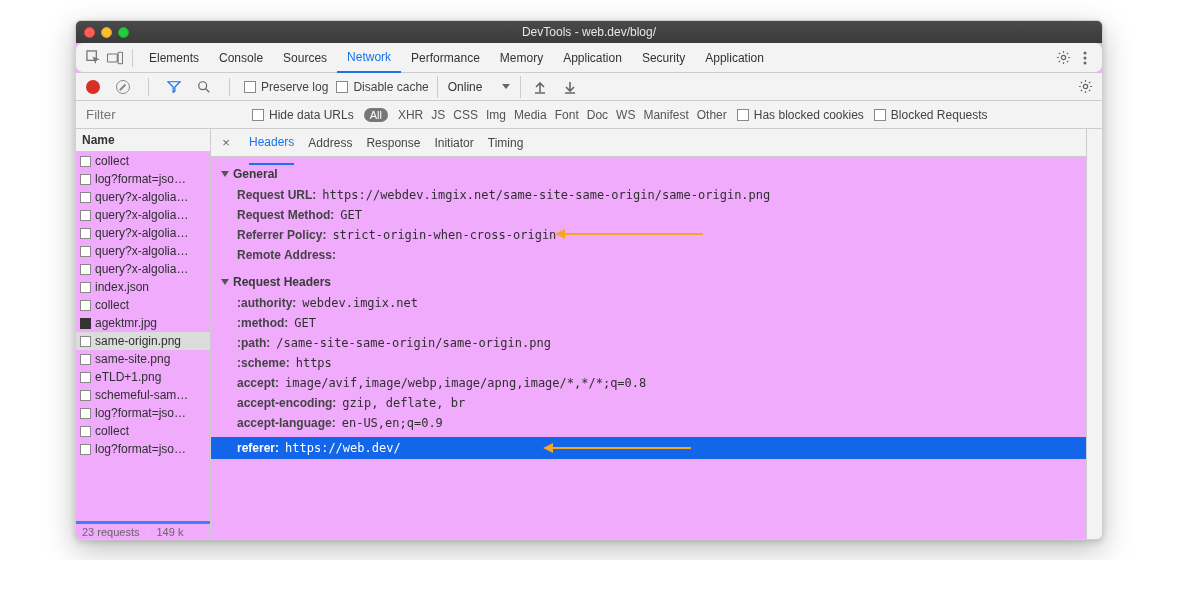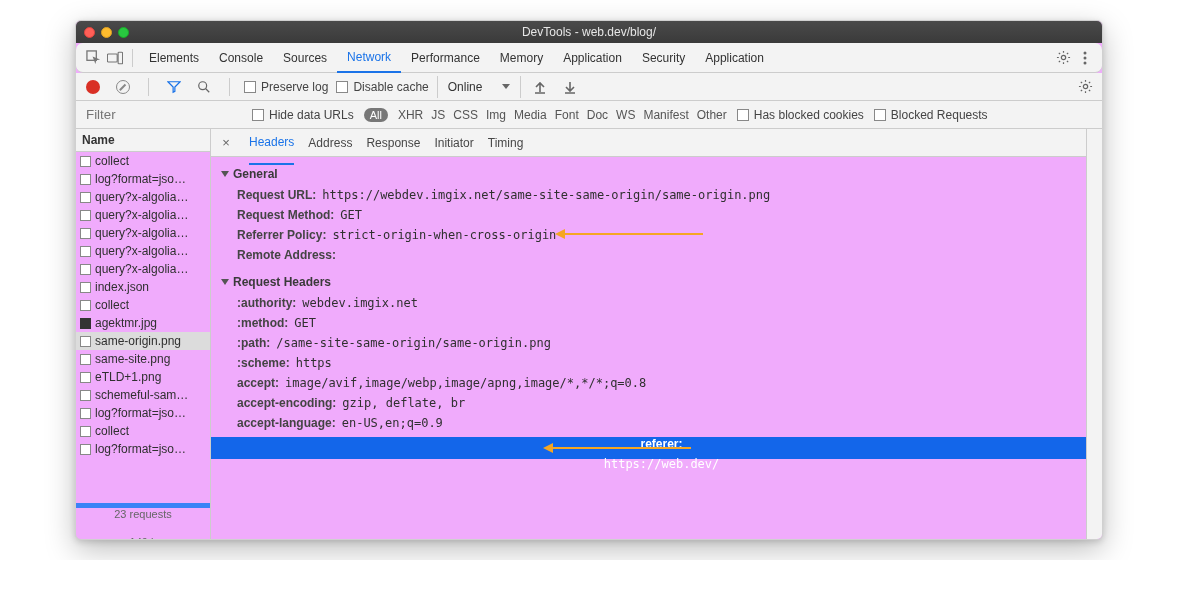--- a/index.html
+++ b/index.html
@@ -71,42 +71,41 @@
   
   .split{display:flex;height:410px;justify-content:flex-end;}
   .left{width:135px;border-right:1px solid #ccc;display:flex;flex-direction:column;}
   .col-header{border-bottom:1px solid #ccc;padding:4px 6px;font-weight:600;background:#f3f3f3;font-size:12px;}
   .req-list{flex:1;overflow:hidden;}
   .req-row{display:flex;align-items:center;height:18px;padding:0 4px;gap:4px;overflow:hidden;white-space:nowrap;text-overflow:ellipsis;}
   .req-row .box{width:11px;height:11px;border:1px solid #888;flex-shrink:0;background:#fff;}
   .req-row.img .box{background:#333;border-color:#333;}
   .req-row.sel{background:#dcdcdc;}
   .req-row span{overflow:hidden;text-overflow:ellipsis;font-size:12px;color:#303030;}
-  .summary-row{border-top:5px solid #3b82f6;height:36px;display:flex;align-items:center;padding:0 6px;gap:8px;color:#666;font-size:11px;flex-direction:column;}
+  .summary-row{border-top:3px solid #3b82f6;height:18px;display:flex;align-items:center;padding:0 6px;gap:8px;color:#666;font-size:11px;}
   .summary-row .sep{width:1px;height:14px;background:#ccc;}
   
   .right{flex:1;display:flex;flex-direction:column;overflow:hidden;}
   .detail-tabs{display:flex;align-items:center;height:28px;border-bottom:1px solid #ccc;background:#f3f3f3;padding:0 6px;gap:14px;}
   .close-x{color:#666;cursor:pointer;font-size:13px;width:18px;text-align:center;}
   .detail-tab{height:44px;display:flex;align-items:center;color:#474747;cursor:pointer;}
   .detail-tab.active{color:#1a73e8;border-bottom:2px solid #1a73e8;font-weight:500;}
   .detail-body{flex:1;overflow:auto;padding:6px 0 0 0;}
   .section-header{display:flex;align-items:center;gap:4px;font-weight:700;color:#3a3a3a;padding:4px 10px;}
   .disclosure{width:0;height:0;display:inline-block;}
   .disclosure.down{border-left:4px solid transparent;border-right:4px solid transparent;border-top:6px solid #555;}
   .disclosure.right{border-top:4px solid transparent;border-bottom:4px solid transparent;border-left:6px solid #555;}
   .kv{display:flex;gap:6px;padding:3px 0 3px 26px;}
   .kv .k{font-weight:700;color:#444;}
   .kv .v{font-family:Menlo,Consolas,monospace;color:#303030;}
   .status-dot{display:inline-block;width:10px;height:10px;background:#0b8043;border-radius:50%;margin-right:4px;vertical-align:middle;}
   .referer-row{
     display:flex;align-items:center;gap:6px;height:22px;
     background:#1366ea;color:#fff;padding:0 0 0 26px;font-weight:500;
     margin-top:4px;
-    flex-direction:column;
   }
   .referer-row .k{font-weight:700;}
   .referer-row .v{font-family:Menlo,Consolas,monospace;}
   
   .arrow-holder{position:relative;}
   .arrow{
     position:absolute; height:2px; background:#f5a623; 
   }
   .arrow::before{
     content:"";position:absolute;left:-8px;top:-4px;

